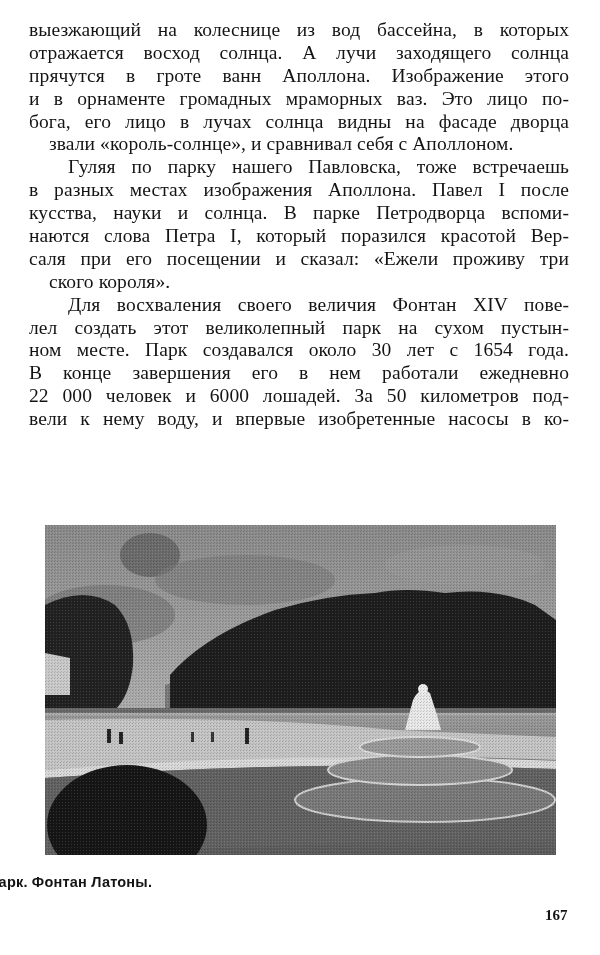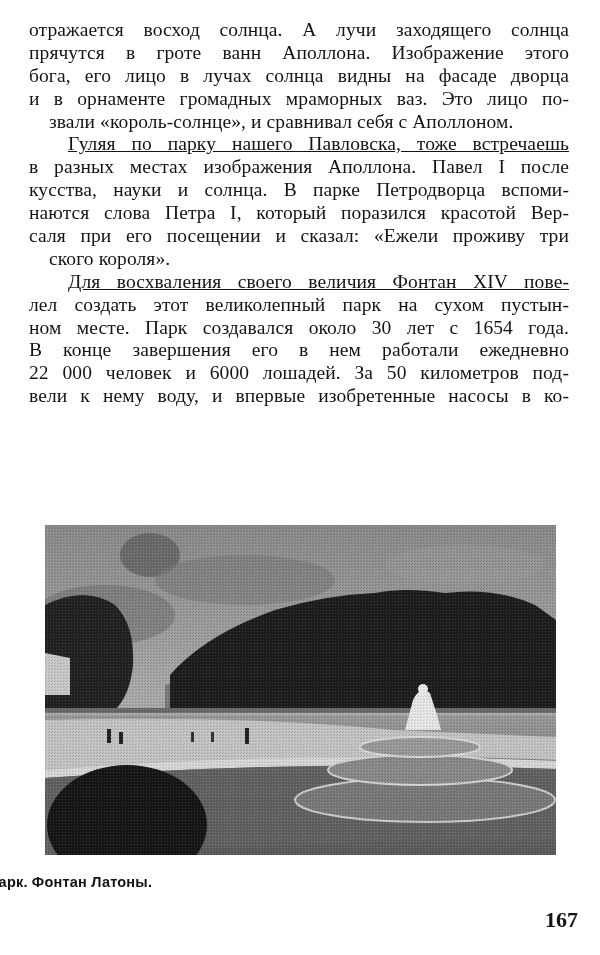--- a/index.html
+++ b/index.html
@@ -35,21 +35,20 @@
       text-align: justify;
       text-align-last: justify;
       height: 22.9px;
     }
     .text-block .line.last {
       text-align-last: left;
       margin-left: 20px;
     }
     .text-block .line.indent {
       padding-left: 39px;
-      text-decoration: underline;
     }
     .photo {
       position: absolute;
       left: 45px;
       top: 525px;
       width: 511px;
       height: 330px;
       overflow: hidden;
       background: #6e6e6e;
     }
@@ -73,34 +72,35 @@
     .caption span {
       display: inline-block;
       margin-left: -12px;
     }
     .page-number {
       position: absolute;
       left: 545px;
       top: 907px;
       font-family: "Liberation Serif", "DejaVu Serif", serif;
       font-weight: bold;
-      font-size: 22px;
+      font-size: 15px;
     }
   </style>
 </head>
 <body>
 
 <div class="page">
 
   <div class="text-block">
 
+    <span class="line">выезжающий на колеснице из вод бассейна, в которых</span>
     <span class="line">отражается восход солнца. А лучи заходящего солнца</span>
     <span class="line">прячутся  в  гроте  ванн Аполлона. Изображение этого</span>
+    <span class="line">и в орнаменте громадных мраморных ваз. Это лицо по-</span>
     <span class="line">бога, его лицо в лучах солнца видны на фасаде дворца</span>
-    <span class="line">и в орнаменте громадных мраморных ваз. Это лицо по-</span>
     <span class="line last">звали «король-солнце», и сравнивал себя с Аполлоном.</span>
 
     <span class="line indent">Гуляя по парку нашего Павловска, тоже встречаешь</span>
     <span class="line">в разных местах изображения Аполлона. Павел I после</span>
     <span class="line">кусства, науки и солнца. В парке Петродворца вспоми-</span>
     <span class="line">наются слова Петра I, который поразился красотой Вер-</span>
     <span class="line">саля при его посещении и сказал: «Ежели проживу три</span>
     <span class="line last">ского короля».</span>
 
     <span class="line indent">Для восхваления своего величия Фонтан XIV пове-</span>

